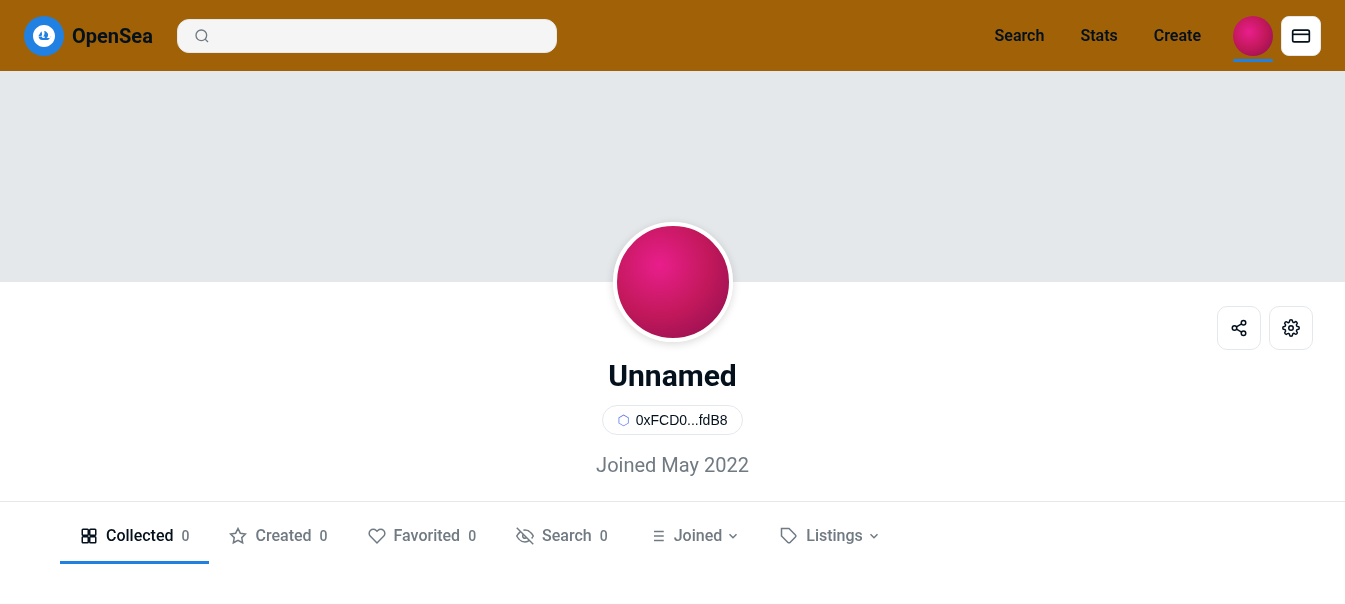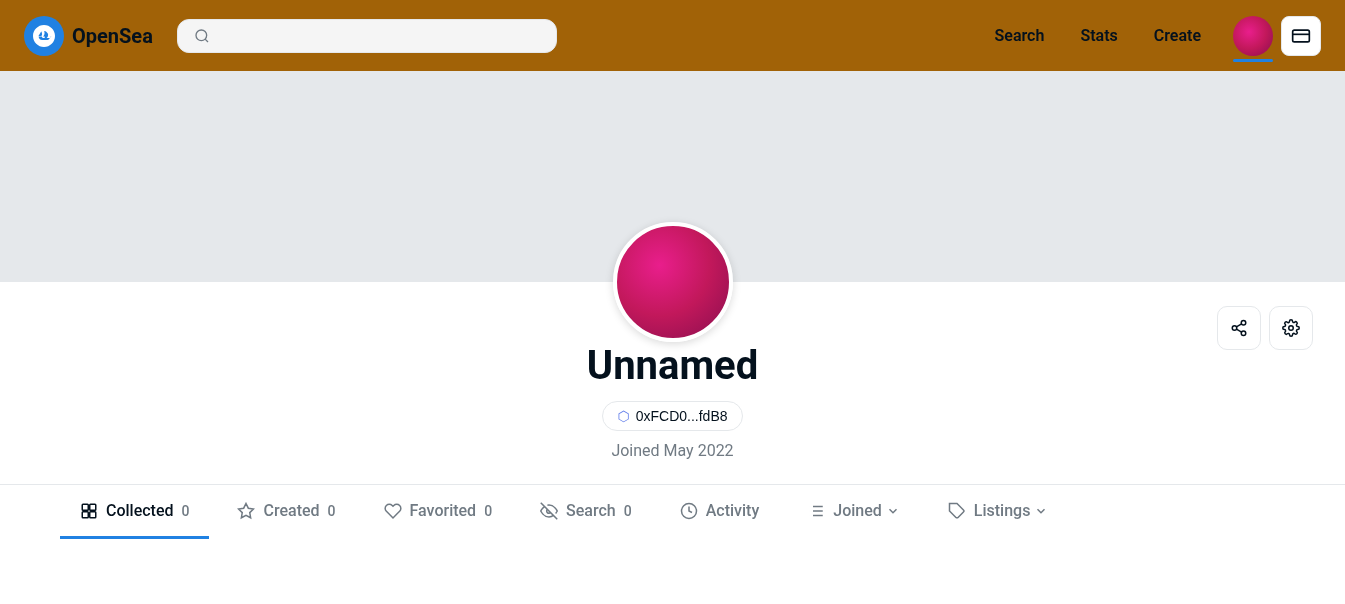--- a/index.html
+++ b/index.html
@@ -155,56 +155,57 @@
       border-radius: 10px;
       background: #fff;
       cursor: pointer;
       display: flex;
       align-items: center;
       justify-content: center;
       font-size: 18px;
       color: #04111d;
     }
     .profile-name {
-      font-size: 40px;
+      font-size: 30px;
       font-weight: 700;
       color: #04111d;
+      margin-top: 16px;
     }
     .address-badge {
       display: flex;
       align-items: center;
       gap: 6px;
       background: #fff;
       border: 1px solid #e5e8eb;
       border-radius: 20px;
       padding: 6px 14px;
       margin-top: 12px;
       cursor: pointer;
       font-size: 14px;
       color: #04111d;
     }
     .eth-icon {
       color: #627eea;
       font-size: 14px;
     }
     .join-date {
-      margin-top: 10px;
+      margin-top: 18px;
       color: #707a83;
-      font-size: 16px;
+      font-size: 20px;
       margin-bottom: 24px;
     }
 
     
     .tabs-bar {
       width: 100%;
       border-top: 1px solid #e5e8eb;
       display: flex;
       align-items: center;
-      padding: 0 60px;
-      gap: 8px;
+      padding: 8px 60px;
+      gap: 0;
       overflow-x: auto;
     }
     .tab-item {
       display: flex;
       align-items: center;
       gap: 8px;
       padding: 16px 20px;
       font-size: 16px;
       font-weight: 500;
       color: #707a83;
@@ -332,27 +333,20 @@
 
     <div class="tab-item">
       <svg width="18" height="18" viewBox="0 0 24 24" fill="none" stroke="currentColor" stroke-width="2">
         <path d="M17.94 17.94A10.07 10.07 0 0 1 12 20c-7 0-11-8-11-8a18.45 18.45 0 0 1 5.06-5.94M9.9 4.24A9.12 9.12 0 0 1 12 4c7 0 11 8 11 8a18.5 18.5 0 0 1-2.16 3.19m-6.72-1.07a3 3 0 1 1-4.24-4.24"></path>
         <line x1="1" y1="1" x2="23" y2="23"></line>
       </svg>
       <span>Search</span>
       <span class="tab-count">0</span>
     </div>
 
-    <div class="tab-item">
-      <svg width="18" height="18" viewBox="0 0 24 24" fill="none" stroke="currentColor" stroke-width="2">
-        <circle cx="12" cy="12" r="10"></circle>
-        <polyline points="12 6 12 12 16 14"></polyline>
-      </svg>
-      <span>Activity</span>
-    </div>
 
     <div class="tab-item">
       <svg width="18" height="18" viewBox="0 0 24 24" fill="none" stroke="currentColor" stroke-width="2">
         <line x1="8" y1="6" x2="21" y2="6"></line>
           <line x1="8" y1="12" x2="21" y2="12"></line>
           <line x1="8" y1="18" x2="21" y2="18"></line>
         <line x1="3" y1="6" x2="3.01" y2="6"></line>
           <line x1="3" y1="12" x2="3.01" y2="12"></line>
           <line x1="3" y1="18" x2="3.01" y2="18"></line>
       </svg>

